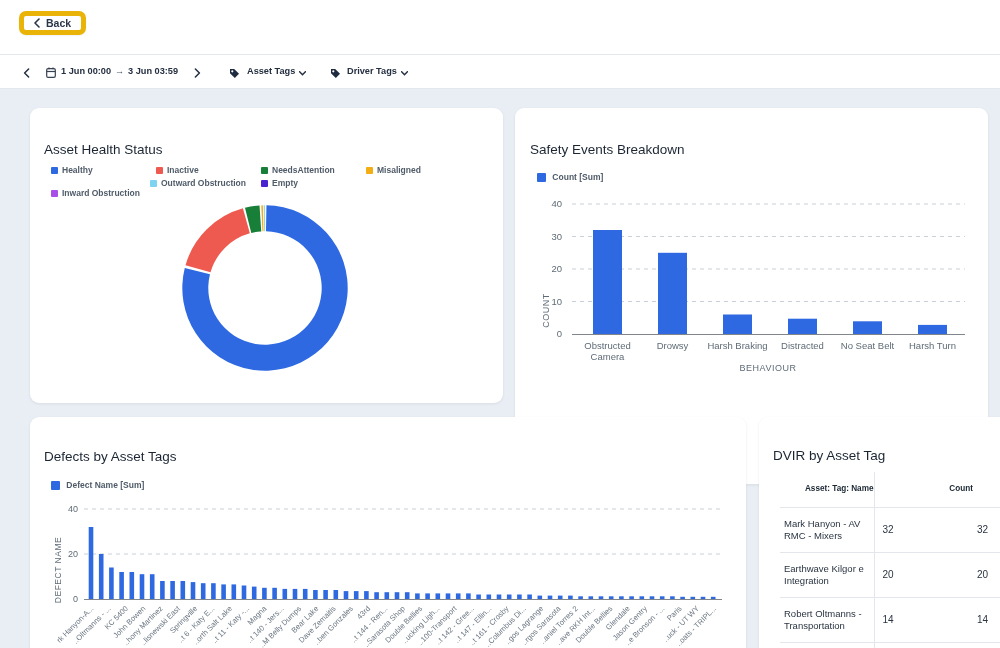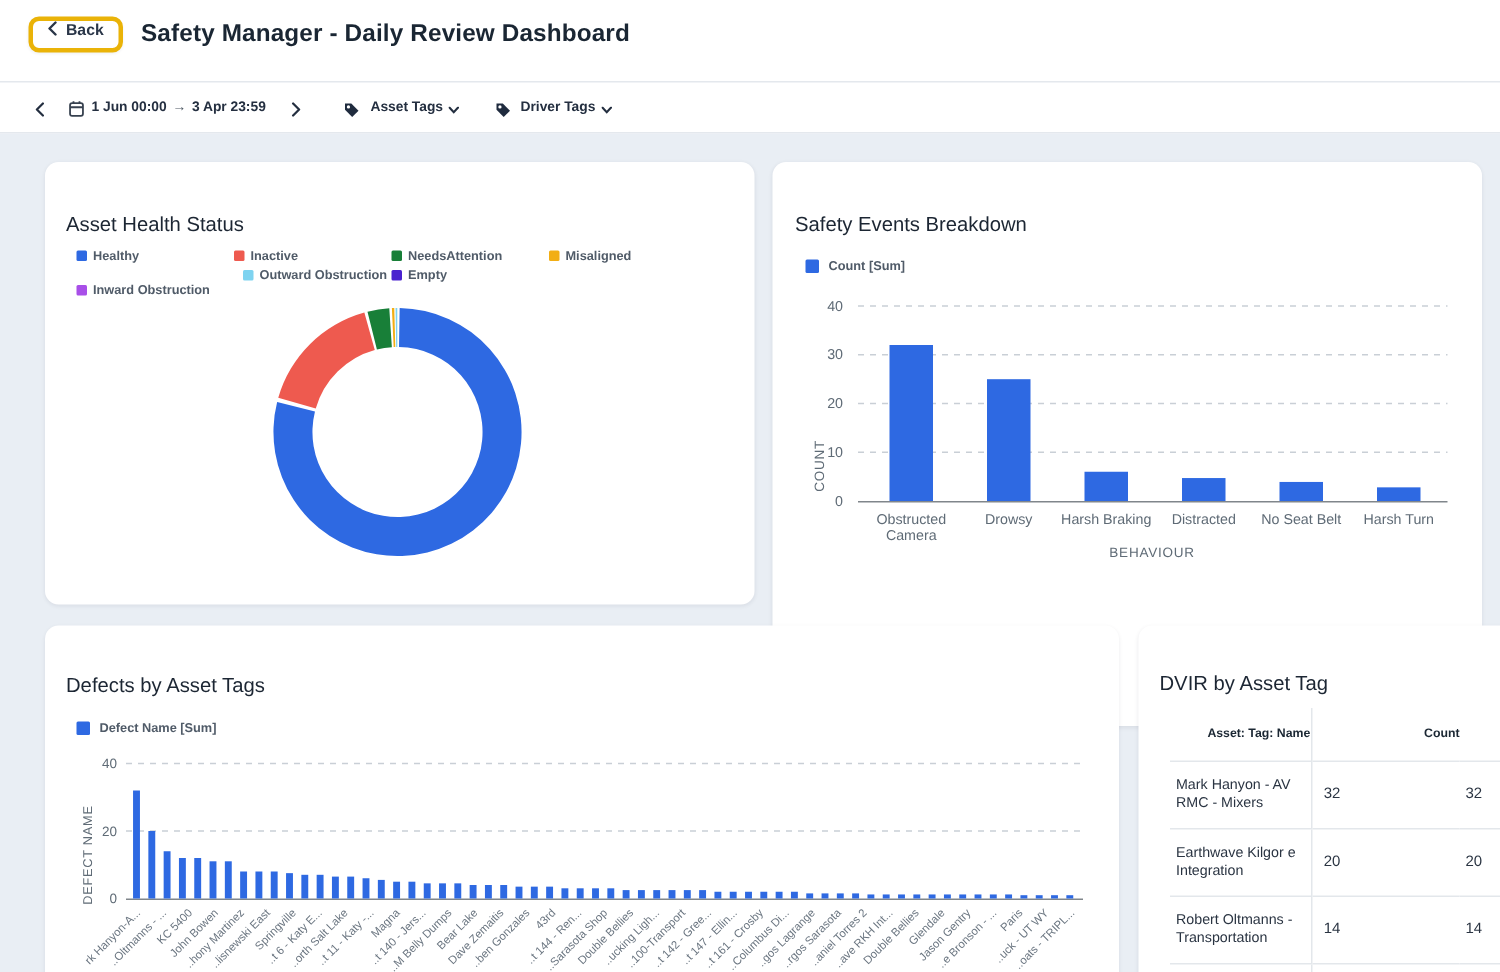--- a/index.html
+++ b/index.html
@@ -1,20 +1,20 @@
 <!DOCTYPE html>
 <html><head><meta charset="utf-8">
 <style>
 * { margin:0; padding:0; box-sizing:border-box; }
 html,body { width:1000px; height:648px; overflow:hidden;
   font-family:"Liberation Sans", sans-serif; background:#e9eef4; }
 .hdr { position:absolute; left:0; top:0; width:1000px; height:54px; background:#fff; }
 .back { position:absolute; left:19px; top:11px; height:24px; padding:0 10px 0 9px; background:#fff;
-  border:3px solid #eab308; border-radius:7px; box-shadow:0 1px 2px rgba(20,30,50,.06);
-  font-size:10.5px; font-weight:700; color:#2a3648; display:flex; align-items:flex-start; gap:5px; }
+  border:5px solid #eab308; border-radius:7px; box-shadow:0 1px 2px rgba(20,30,50,.06);
+  font-size:10.5px; font-weight:700; color:#2a3648; display:flex; align-items:center; gap:5px; }
 .title { position:absolute; left:94px; top:12.5px; font-size:16.2px; font-weight:700; color:#1a2633;
   letter-spacing:0.1px; }
 .fbar { position:absolute; left:0; top:54px; width:1000px; height:35px; background:#fff;
   border-top:1px solid #e4e8ed; border-bottom:1px solid #e4e8ed; }
 .fi { position:absolute; }
 .ft { position:absolute; top:11px; font-size:9.2px; font-weight:700; color:#242f40; }
 .content { position:absolute; left:0; top:90px; width:1000px; height:558px; background:#e9eef4; }
 .card { position:absolute; background:#fff; border-radius:9px; box-shadow:0 1px 3px rgba(20,30,50,.08); }
 .ctitle { position:absolute; font-size:13.5px; color:#1c2633; font-weight:400;margin-top:16px; }
 .leg { position:absolute; display:flex; align-items:center; gap:4px;
@@ -22,36 +22,35 @@
 .leg i { width:7px; height:7px; display:inline-block; border-radius:1px; }
 table.dv { border-collapse:collapse; font-size:9.5px; line-height:12px; color:#2a3442; }
 table.dv td.num { font-size:10px; }
 table.dv th { font-size:8.2px; font-weight:700; color:#1b2733; text-align:right; }
 </style></head><body>
 
 <div class="hdr">
   <div class="back"><svg width="8" height="10" viewBox="0 0 8 10">
         <path d="M6 1 L2 5 L6 9" stroke="#2a3648" stroke-width="1.6" fill="none" stroke-linecap="round" stroke-linejoin="round"></path>
       </svg>Back</div>
-  <div class="title">Safety Manager - Daily Review Dashboard</div>
 </div>
 
 <div class="fbar">
   <svg class="fi" style="left:22.5px; top:13px;" width="7" height="10" viewBox="0 0 7 10">
       <path d="M5.6 1 L1.6 5 L5.6 9" stroke="#242f40" stroke-width="1.5" fill="none" stroke-linecap="round" stroke-linejoin="round"></path>
     </svg>
   <svg class="fi" style="left:45.5px; top:12px;" width="10" height="11" viewBox="0 0 10 11">
       <rect x="0.7" y="1.7" width="8.6" height="8.6" rx="1.4" fill="none" stroke="#37414f" stroke-width="1.2"></rect>
       <line x1="0.7" y1="4.5" x2="9.3" y2="4.5" stroke="#37414f" stroke-width="1.2"></line>
       <line x1="3" y1="0.5" x2="3" y2="2.3" stroke="#37414f" stroke-width="1.2"></line>
       <line x1="7" y1="0.5" x2="7" y2="2.3" stroke="#37414f" stroke-width="1.2"></line>
     </svg>
   <span class="ft" style="left:61px;">1 Jun 00:00</span>
   <span class="ft" style="left:115px; color:#4a5560;">→</span>
-  <span class="ft" style="left:128px;">3 Apr 23:59</span>
+  <span class="ft" style="left:128px;">3 Jun 03:59</span>
   <svg class="fi" style="left:194px; top:13px;" width="7" height="10" viewBox="0 0 7 10">
       <path d="M1.4 1 L5.4 5 L1.4 9" stroke="#242f40" stroke-width="1.5" fill="none" stroke-linecap="round" stroke-linejoin="round"></path>
     </svg>
   <svg class="fi" style="left:229px; top:12.5px;" width="11" height="11" viewBox="0 0 11 11">
       <path d="M1 1 L5.2 1 L10 5.8 L5.8 10 L1 5.2 Z" fill="#1f2b3e"></path>
       <circle cx="3.3" cy="3.3" r="1.1" fill="#fff"></circle>
     </svg>
   <span class="ft" style="left:247px;">Asset Tags</span>
   <svg class="fi" style="left:298.5px; top:16px;" width="7" height="5" viewBox="0 0 7 5">
       <path d="M0.6 0.7 L3.5 3.8 L6.4 0.7" stroke="#242f40" stroke-width="1.4" fill="none" stroke-linecap="round"></path>
@@ -68,21 +67,21 @@
 
 <div class="content">
 
 <div class="card" style="left:30px; top:18px; width:473px; height:295px;">
   <div class="ctitle" style="left:14px; top:18px;">Asset Health Status</div>
   <div class="leg" style="left:21px; top:57px;"><i style="background:#2e69e2;"></i>Healthy</div>
   <div class="leg" style="left:126px; top:57px;"><i style="background:#ee5a4f;"></i>Inactive</div>
   <div class="leg" style="left:231px; top:57px;"><i style="background:#187f38;"></i>NeedsAttention</div>
   <div class="leg" style="left:336px; top:57px;"><i style="background:#f2ae14;"></i>Misaligned</div>
   <div class="leg" style="left:21px; top:80px;text-align:center;"><i style="background:#a84fe8;"></i>Inward Obstruction</div>
-  <div class="leg" style="left:132px; top:70px;justify-content:center;"><i style="background:#7ed3f0;"></i>Outward Obstruction</div>
+  <div class="leg" style="left:120px; top:70px;justify-content:center;"><i style="background:#7ed3f0;"></i>Outward Obstruction</div>
   <div class="leg" style="left:231px; top:70px;"><i style="background:#4a22cf;"></i>Empty</div>
   <svg style="position:absolute; left:0; top:0;" width="473" height="295" viewBox="0 0 473 295">
         <path d="M236.44 97.31 A82.7 82.7 0 1 1 154.76 159.99 L179.98 166.28 A56.7 56.7 0 1 0 235.99 123.31 Z" fill="#2e69e2"></path>
         <path d="M155.50 157.20 A82.7 82.7 0 0 1 212.90 100.31 L219.85 125.36 A56.7 56.7 0 0 0 180.50 164.37 Z" fill="#ee5a4f"></path>
         <path d="M214.99 99.76 A82.7 82.7 0 0 1 229.52 97.48 L231.24 123.42 A56.7 56.7 0 0 0 221.28 124.98 Z" fill="#187f38"></path>
         <path d="M231.25 97.39 A82.7 82.7 0 0 1 232.84 97.33 L233.52 123.32 A56.7 56.7 0 0 0 232.43 123.36 Z" fill="#f2ae14"></path>
         <path d="M233.70 97.31 A82.7 82.7 0 0 1 234.86 97.30 L234.90 123.30 A56.7 56.7 0 0 0 234.11 123.31 Z" fill="#7ed3f0"></path>
       </svg>
 </div>
 

